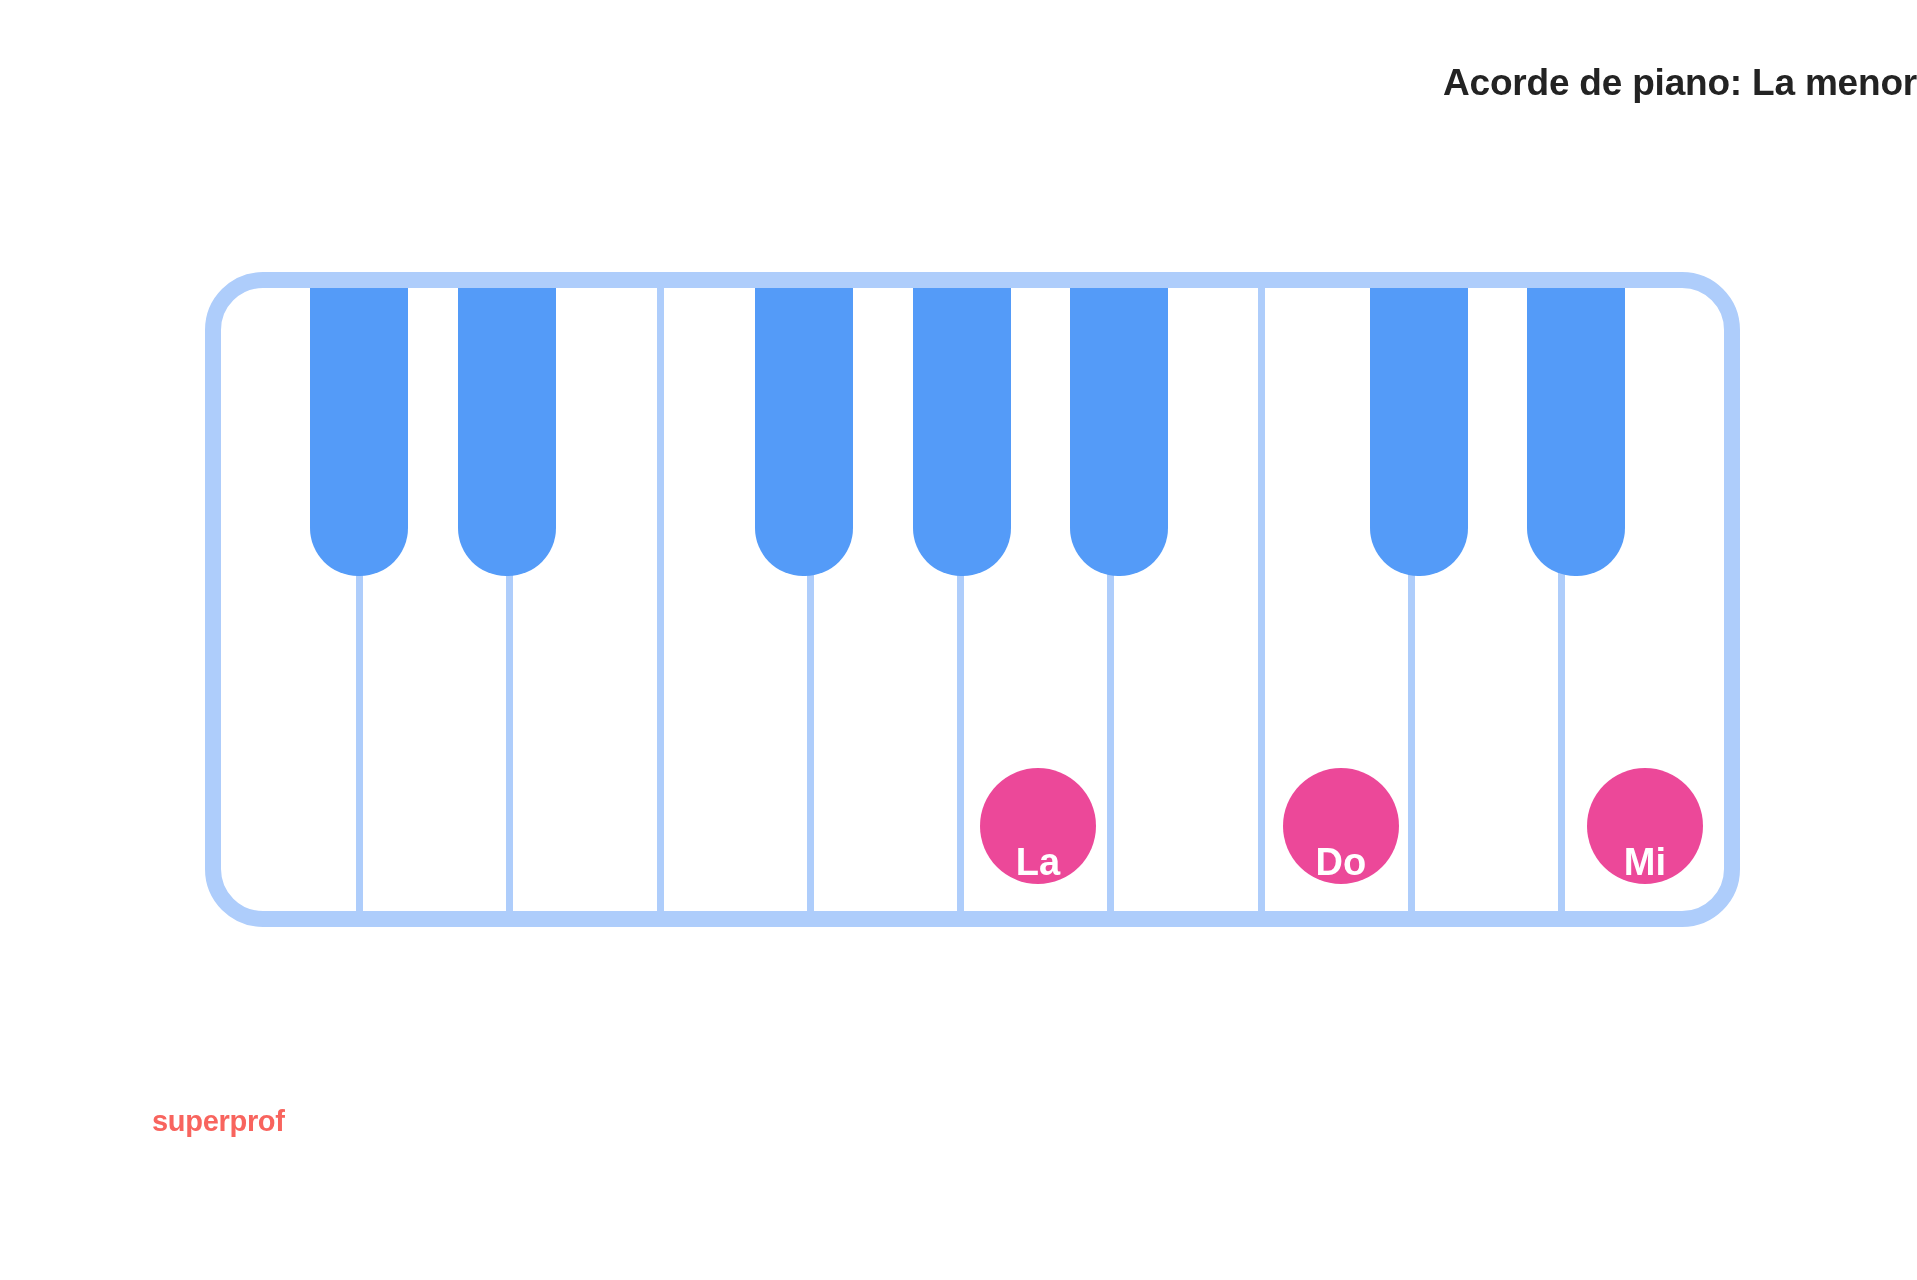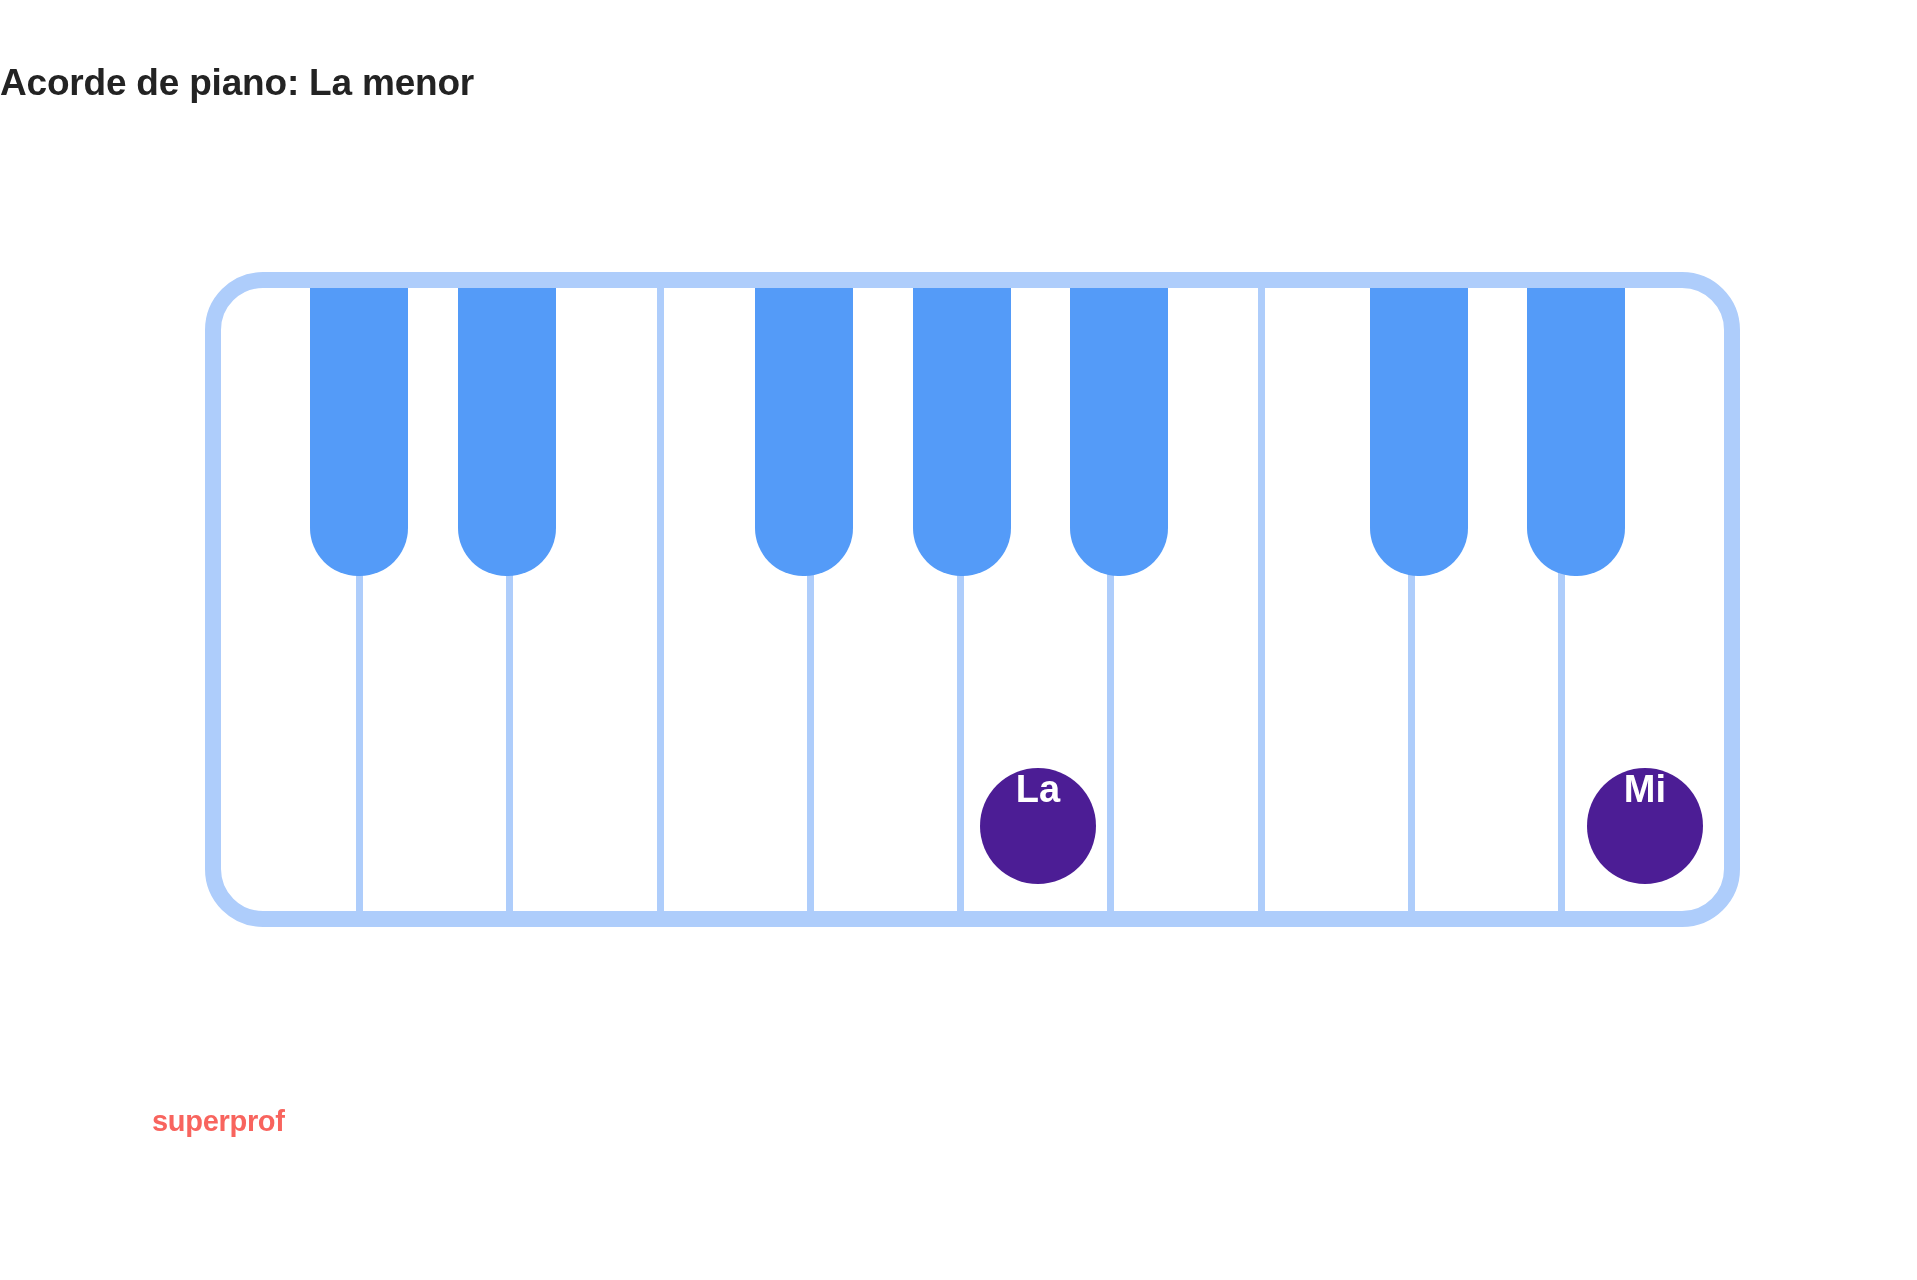--- a/index.html
+++ b/index.html
@@ -22,21 +22,21 @@
     height: 1280px;
     background: #ffffff;
   }
 
   
   .title {
     position: absolute;
     left: 0;
     top: 62px;
     width: 1917px;
-    text-align: left;
+    text-align: right;
     font-size: 37px;
     font-weight: bold;
     color: #232323;
     letter-spacing: -0.2px;
     white-space: pre;
   }
 
   
   .keyboard-frame {
     position: absolute;
@@ -78,23 +78,23 @@
     border-bottom-left-radius: 48px;
     border-bottom-right-radius: 48px;
   }
 
   
   .note-marker {
     position: absolute;
     width: 116px;
     height: 116px;
     border-radius: 50%;
-    background: #4c1d95;
+    background: #ec4899;
     display: flex;
-    align-items: flex-start;
+    align-items: flex-end;
     justify-content: center;
     color: #ffffff;
     font-size: 38px;
     font-weight: bold;
     letter-spacing: 0.2px;
   }
 
   
   .logo {
     position: absolute;
@@ -133,19 +133,22 @@
     <div class="black-key" style="left: 534px;"></div>
     <div class="black-key" style="left: 692px;"></div>
     <div class="black-key" style="left: 849px;"></div>
     <div class="black-key" style="left: 1149px;"></div>
     <div class="black-key" style="left: 1306px;"></div>
   </div>
 
   <div class="note-marker" style="left: 980px; top: 768px;">
     <span>La</span>
   </div>
+  <div class="note-marker" style="left: 1283px; top: 768px;">
+    <span>Do</span>
+  </div>
   <div class="note-marker" style="left: 1587px; top: 768px;">
     <span>Mi</span>
   </div>
 
   <div class="logo">superprof</div>
 
 </div>
 
 </body></html>

